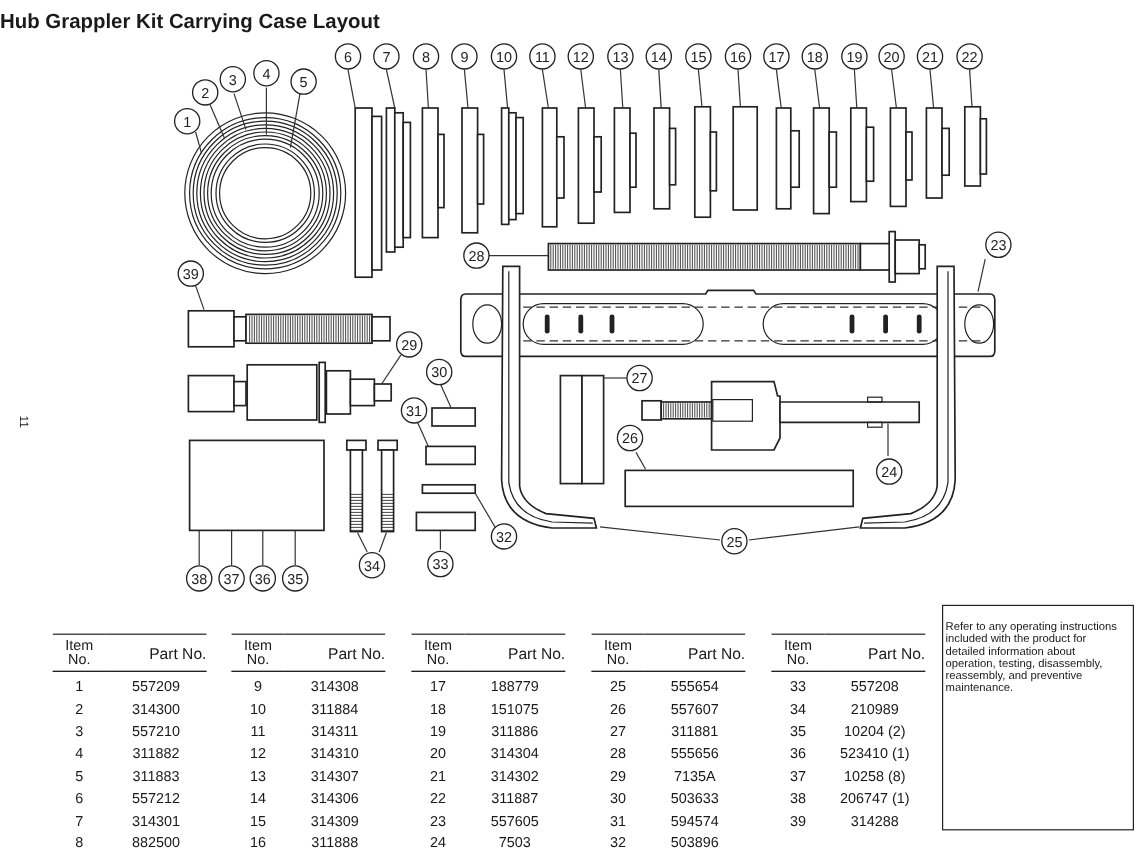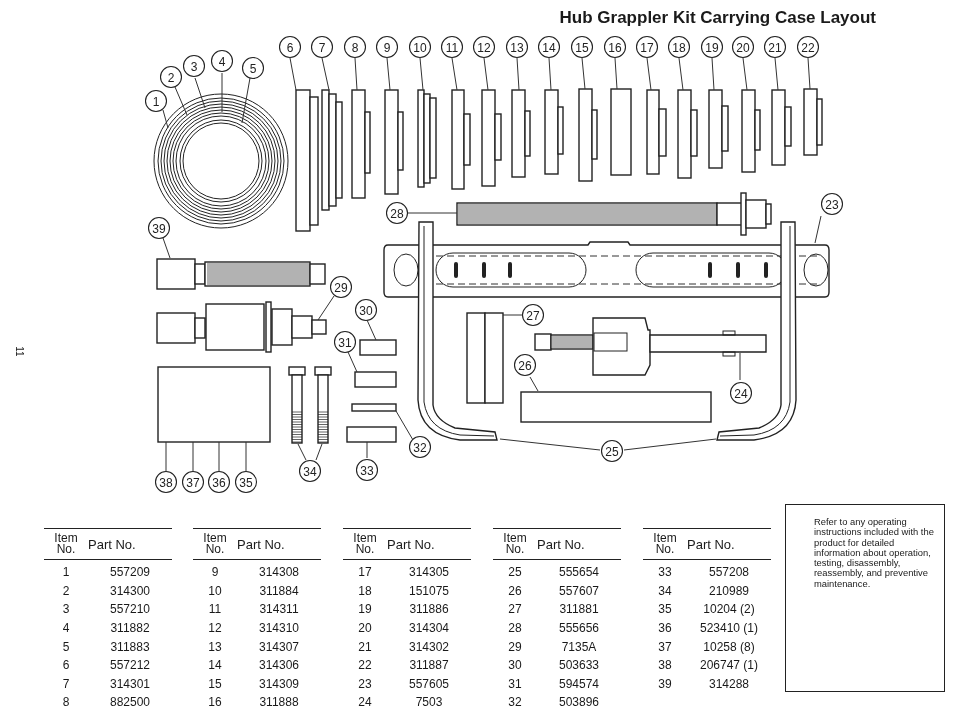--- a/index.html
+++ b/index.html
@@ -1,37 +1,37 @@
 <!DOCTYPE html>
 <html><head>
 <meta charset="utf-8">
 <style>
   html, body { margin: 0; padding: 0; background: #ffffff; }
   body { width: 956px; height: 714px; position: relative; overflow: hidden;
          font-family: "Liberation Sans", sans-serif; color: #1a1a1a; }
-  .title { position: absolute; left: 0; width: 876px; top: 8px; text-align: right;
+  .title { position: absolute; left: 0; width: 876px; top: 8px; text-align: left;
            font-size: 17px; font-weight: bold; letter-spacing: 0; }
   .pagenum { position: absolute; left: 14px; top: 346px; font-size: 10px;
              transform: rotate(90deg); transform-origin: center; }
   svg.diagram { position: absolute; left: 0; top: 0; }
   .callout circle { fill: #fff; stroke: #222; stroke-width: 1.1; }
   .callout text { font-family: "Liberation Sans", sans-serif; font-size: 12px; fill: #222; text-anchor: middle; dominant-baseline: central; }
   .leader { stroke: #333; stroke-width: 1; fill: none; }
   .part { fill: #fff; stroke: #222; stroke-width: 1.4; }
   .thin { fill: none; stroke: #222; stroke-width: 1; }
   .dash { fill: none; stroke: #333; stroke-width: 1; stroke-dasharray: 7 4; }
 
   .ptable { position: absolute; top: 528px; width: 128px; border-collapse: collapse; }
   .ptable th { font-size: 12px; font-weight: normal; padding: 4px 0 4px 0; border-top: 1.5px solid #222; border-bottom: 1.5px solid #222; line-height: 11px; }
   .ptable th.item { width: 44px; text-align: center; font-size: 12px; }
-  .ptable th.part { text-align: left; font-size: 13px; }
+  .ptable th.part { text-align: right; font-size: 13px; }
   .ptable td { font-size: 12px; text-align: center; height: 18.6px; padding: 0; }
   .ptable tr:first-child td { padding-top: 3px; }
   .notebox { position: absolute; left: 785px; top: 504px; width: 160px; height: 188px;
-             border: 1.3px solid #222; box-sizing: border-box; padding: 12px 8px 0 28px;
+             border: 1.3px solid #222; box-sizing: border-box; padding: 12px 8px 0 2px;
              font-size: 9.4px; line-height: 10.3px; }
   .notebox p { margin: 0 0 9px 0; }
   .notebox b { font-weight: bold; }
 </style>
 </head>
 <body>
 
 <div class="title">Hub Grappler Kit Carrying Case Layout</div>
 <div class="pagenum">11</div>
 
@@ -724,21 +724,21 @@
 <table class="ptable" style="left:343px">
   <thead>
       <tr>
     <th class="item"><span>Item</span><br><span>No.</span></th>
     <th class="part">Part No.</th>
   </tr>
     </thead>
   <tbody>
       <tr>
         <td>17</td>
-        <td>314305</td>
+        <td>188779</td>
       </tr>
       <tr>
         <td>18</td>
         <td>151075</td>
       </tr>
       <tr>
         <td>19</td>
         <td>311886</td>
       </tr>
       <tr>

